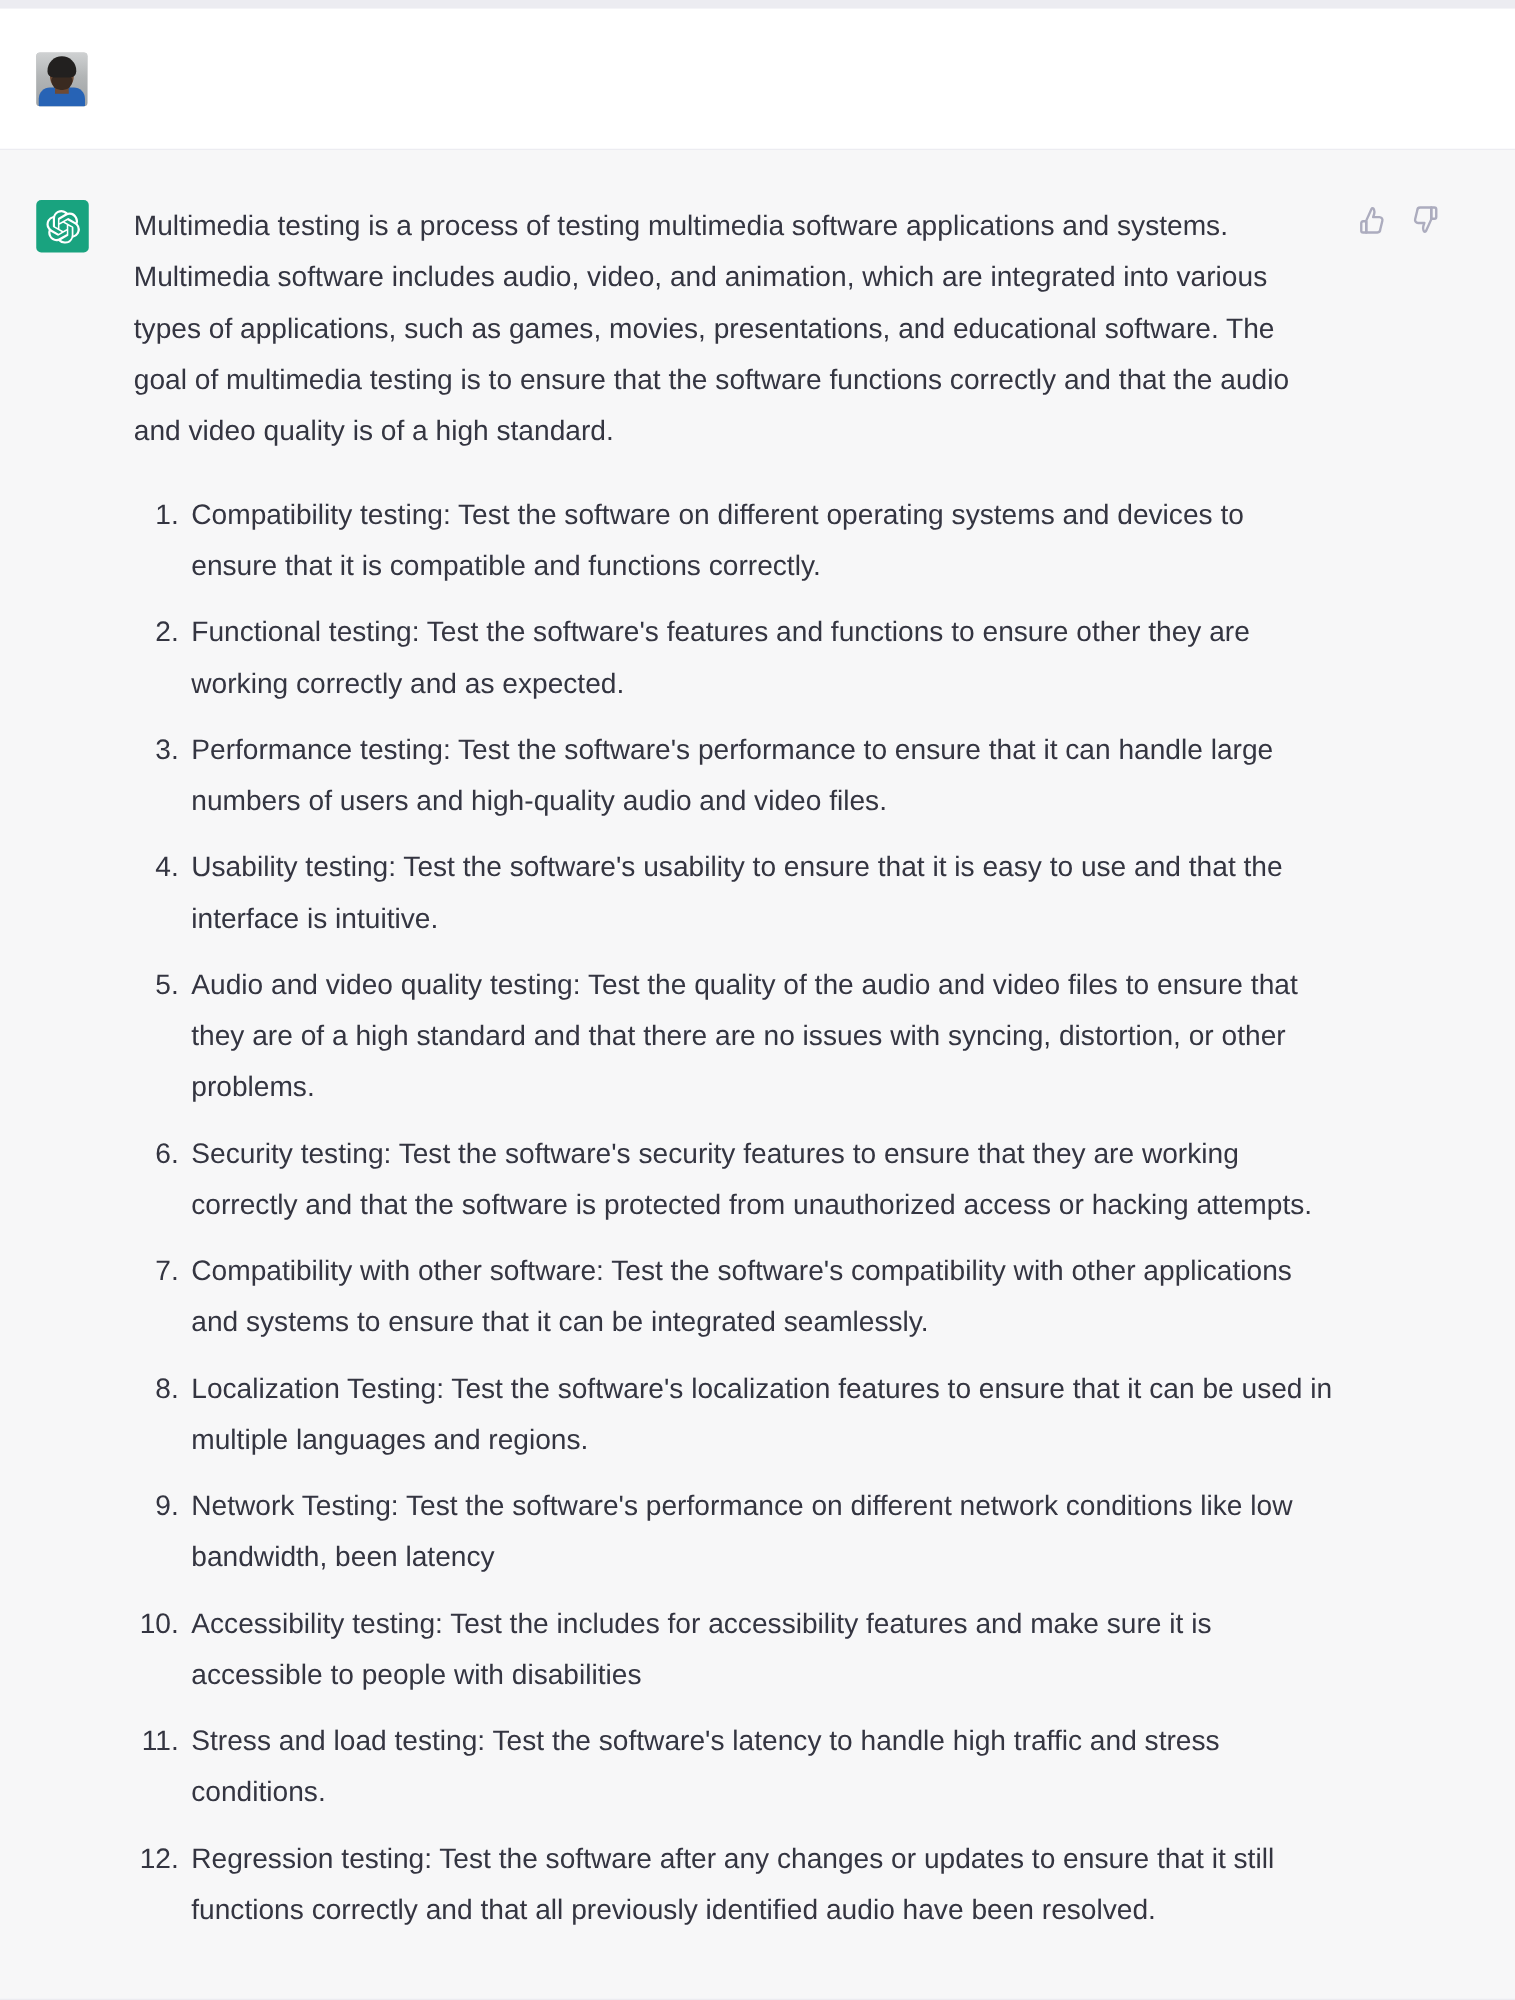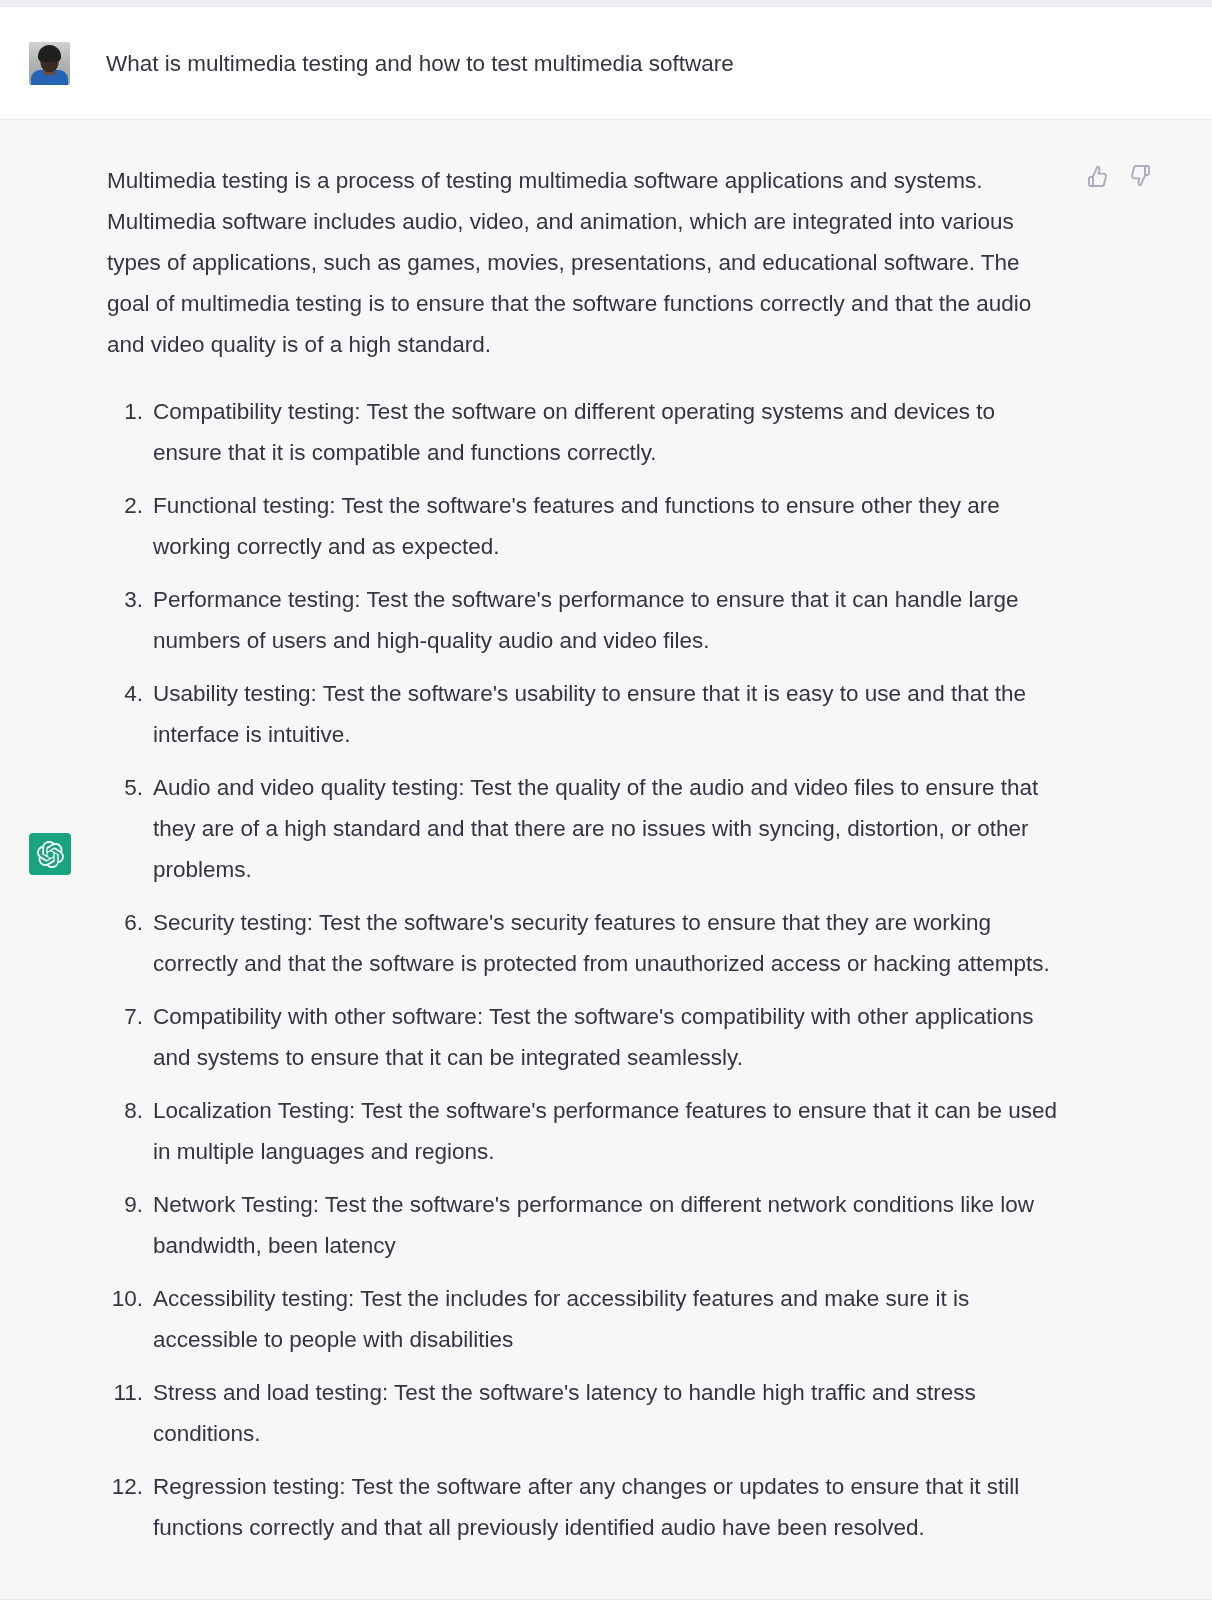--- a/index.html
+++ b/index.html
@@ -171,21 +171,21 @@
     height: 113px;
     padding-left: 0;
   }
   .user-avatar-col {
     margin-left: 29px;
     width: 41px;
     flex: 0 0 41px;
   }
   .assistant-row-inner {
     display: flex;
-    align-items: center;
+    align-items: flex-start;
     padding-top: 40px;
     padding-bottom: 44px;
   }
   .assistant-avatar-col {
     margin-left: 29px;
     width: 42px;
     flex: 0 0 42px;
   }
 </style>
 </head>
@@ -200,23 +200,20 @@
       <div class="user-avatar-col">
         <div class="avatar-user">
           <div class="av-bg"></div>
           <div class="av-shirt"></div>
           <div class="av-neck"></div>
           <div class="av-face"></div>
           <div class="av-beard"></div>
           <div class="av-hair"></div>
         </div>
       </div>
-      <div class="content-col">
-        <div class="user-text">What is multimedia testing and how to test multimedia software</div>
-      </div>
     </div>
   </div>
 
   <div class="turn-assistant">
 
     <div class="feedback">
       <div class="fb-btn" title="thumbs-up">
         <svg width="24" height="24" viewBox="0 0 24 24" fill="none" stroke="currentColor" stroke-width="1.9" stroke-linecap="round" stroke-linejoin="round">
           <path d="M7 22h-2.5a1.5 1.5 0 0 1-1.5-1.5v-6a1.5 1.5 0 0 1 1.5-1.5h2.5z"></path>
           <path d="M7 12.5l4.2-9.3a1 1 0 0 1 1.84.1l.2.55a5 5 0 0 1 .1 3.2l-.84 2.6h5.06a2.4 2.4 0 0 1 2.33 2.98l-1.7 7A2.4 2.4 0 0 1 15.9 22H7z"></path>
@@ -243,21 +240,21 @@
         <p>Multimedia testing is a process of testing multimedia software applications and systems. Multimedia software includes audio, video, and animation, which are integrated into various types of applications, such as games, movies, presentations, and educational software. The goal of multimedia testing is to ensure that the software functions correctly and that the audio and video quality is of a high standard.</p>
 
         <ol class="steps">
           <li>Compatibility testing: Test the software on different operating systems and devices to ensure that it is compatible and functions correctly.</li>
           <li>Functional testing: Test the software's features and functions to ensure other they are working correctly and as expected.</li>
           <li>Performance testing: Test the software's performance to ensure that it can handle large numbers of users and high-quality audio and video files.</li>
           <li>Usability testing: Test the software's usability to ensure that it is easy to use and that the interface is intuitive.</li>
           <li>Audio and video quality testing: Test the quality of the audio and video files to ensure that they are of a high standard and that there are no issues with syncing, distortion, or other problems.</li>
           <li>Security testing: Test the software's security features to ensure that they are working correctly and that the software is protected from unauthorized access or hacking attempts.</li>
           <li>Compatibility with other software: Test the software's compatibility with other applications and systems to ensure that it can be integrated seamlessly.</li>
-          <li>Localization Testing: Test the software's performance features to ensure that it can be used in multiple languages and regions.</li>
+          <li>Localization Testing: Test the software's localization features to ensure that it can be used in multiple languages and regions.</li>
           <li>Network Testing: Test the software's performance on different network conditions like low bandwidth, been latency</li>
           <li>Accessibility testing: Test the includes for accessibility features and make sure it is accessible to people with disabilities</li>
           <li>Stress and load testing: Test the software's latency to handle high traffic and stress conditions.</li>
           <li>Regression testing: Test the software after any changes or updates to ensure that it still functions correctly and that all previously identified audio have been resolved.</li>
         </ol>
       </div>
     </div>
   </div>
 
 </div>

